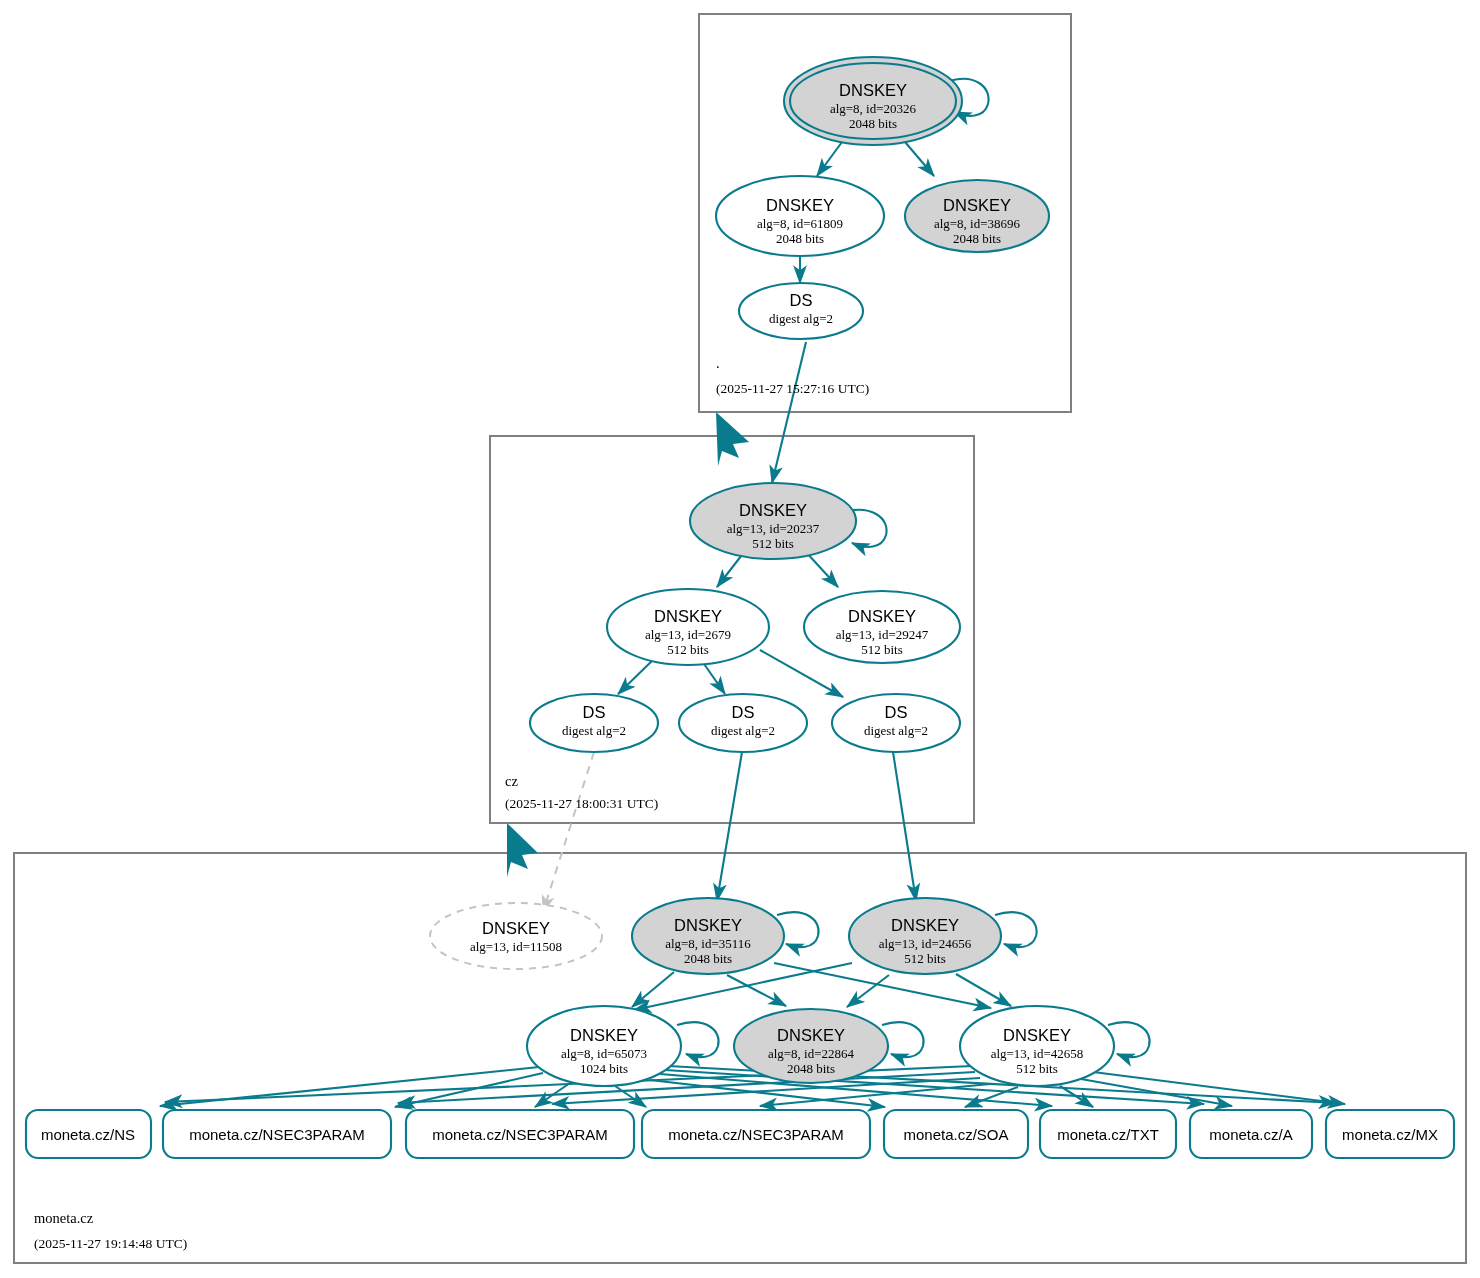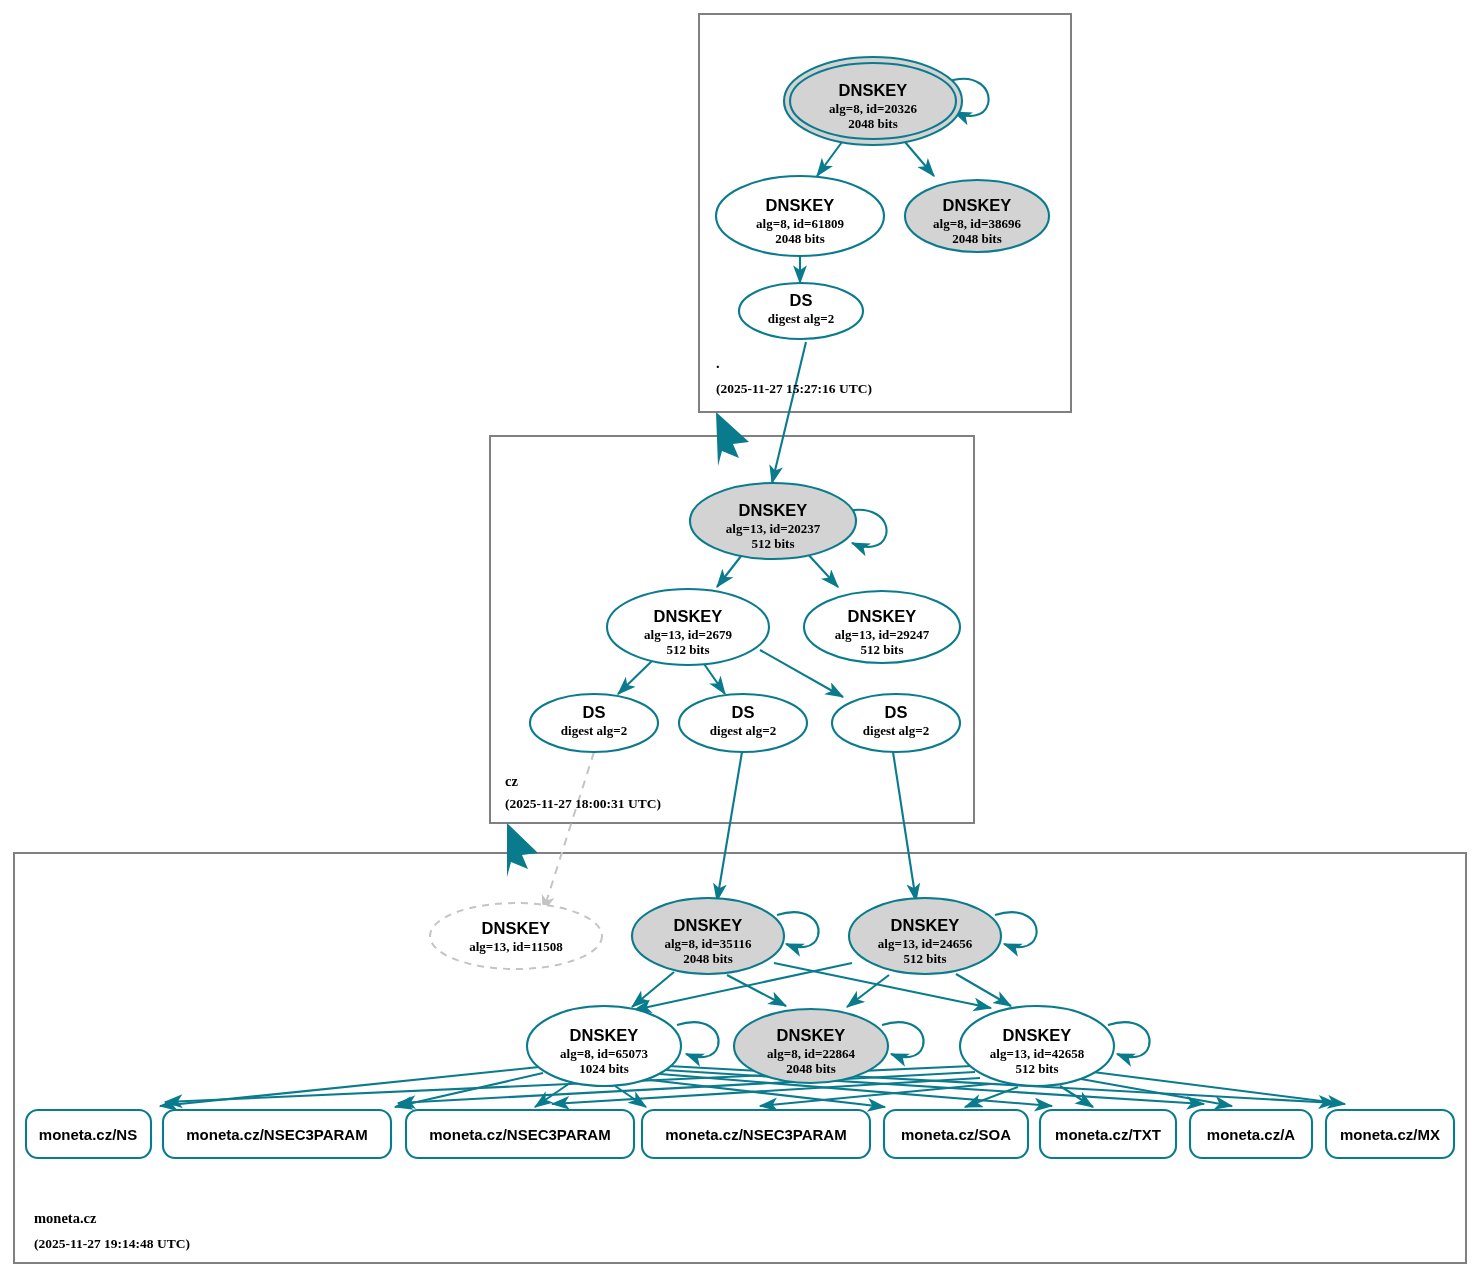--- a/index.html
+++ b/index.html
@@ -9,21 +9,20 @@
   }
   body {
     font-family: "Liberation Sans", sans-serif;
   }
   #stage {
     position: relative;
     width: 1480px;
     height: 1278px;
     background: #ffffff;
     overflow: hidden;
-    font-weight: bold;
   }
   #graph {
     position: absolute;
     left: 0;
     top: 0;
     width: 1480px;
     height: 1278px;
   }
   .zone-box {
     fill: none;

